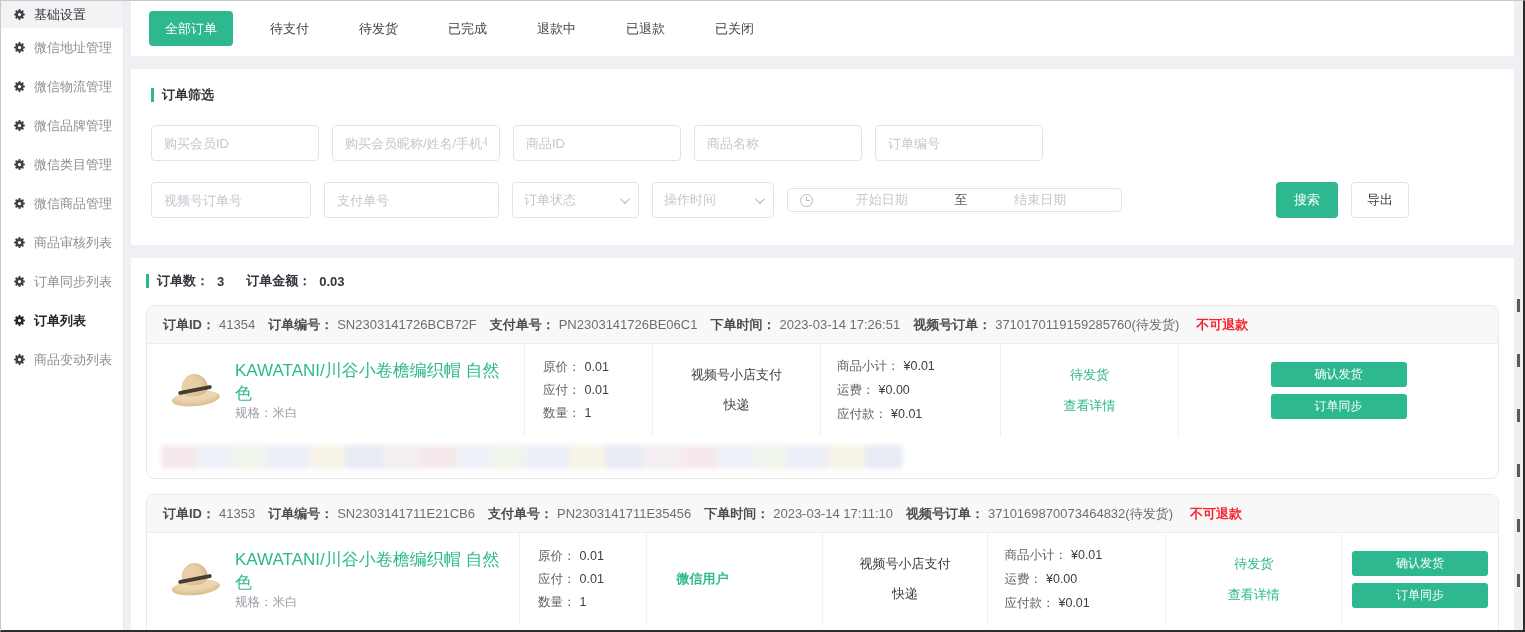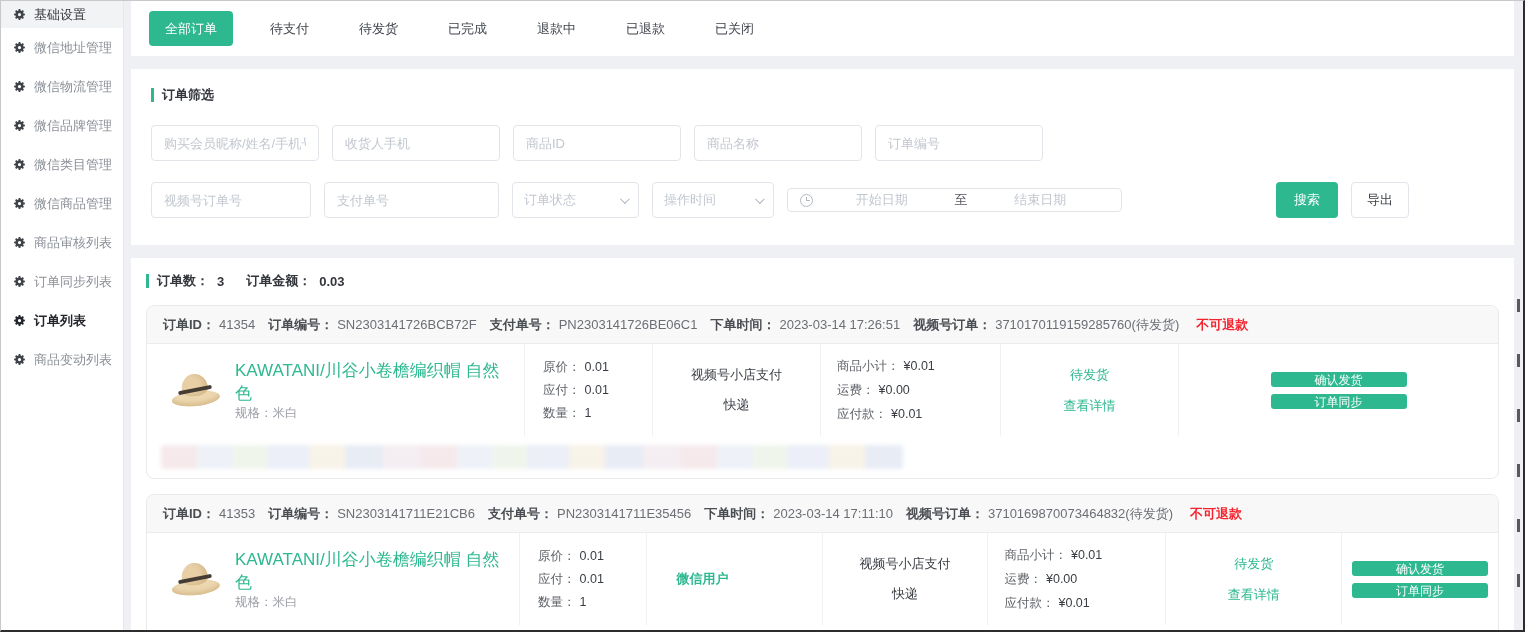--- a/index.html
+++ b/index.html
@@ -83,21 +83,21 @@
   .avatar-blk { width:13px; height:13px; background:#7b828c; filter:blur(1px); }
   .blk { background:#d6dbe1; filter:blur(2px); border-radius:2px; }
   .blk-name { width:48px; height:12px; }
   .blk-phone { width:64px; height:13px; }
   .phone-prefix { color:#6b6f75; font-size:13px; }
   .cell.payment { width:168px; align-items:center; gap:12px; color:var(--dark); font-size:13px; }
   .cell.amounts { width:180px; gap:7px; padding-left:16px; }
   .cell.status { width:178px; align-items:center; gap:13px; color:var(--teal); font-size:13px; }
   .status-link { cursor:pointer; }
   .cell.actions { flex:1; align-items:center; gap:7px; border-right:none; }
-  .action-btn { width:136px; height:15px; background:var(--teal); color:#fff; border:none;
+  .action-btn { width:136px; height:25px; background:var(--teal); color:#fff; border:none;
                 border-radius:3px; font-size:12px; cursor:pointer; font-family:"Liberation Sans",sans-serif; }
 
   .order-address { height:42px; display:flex; align-items:center; padding:0 14px; }
   .mosaic { width:742px; height:24px; border-radius:4px; filter:blur(2px);
             background:repeating-linear-gradient(90deg,#f6e9ec 0 36px,#eef2f8 36px 72px,#f0f5ec 72px 106px,
             #eceff8 106px 148px,#f8f3e9 148px 184px,#e8ecf5 184px 222px,#f4eef2 222px 260px); }
 
   
   .hat { width:48px; height:38px; position:relative; transform:rotate(-6deg); flex-shrink:0; }
   .hat-brim { position:absolute; left:0; bottom:3px; width:48px; height:15px; background:#ecd7b0;
@@ -209,22 +209,22 @@
       <div class="tab">已退款</div>
       <div class="tab">已关闭</div>
     </div>
 
     <div class="filter-card">
       <div class="sec-title">
         <span class="sec-bar"></span>
         <span>订单筛选</span>
       </div>
       <div class="f-row">
+        <input class="f-input w-std" placeholder="购买会员ID" style="">
         <input class="f-input w-std" placeholder="购买会员昵称/姓名/手机号" style="">
-        <input class="f-input w-std" placeholder="收货人手机" style="">
         <input class="f-input w-std" placeholder="商品ID" style="">
         <input class="f-input w-std" placeholder="商品名称" style="">
         <input class="f-input w-std" placeholder="订单编号" style="">
       </div>
       <div class="f-row">
         <input class="f-input w-a" placeholder="视频号订单号" style="">
         <input class="f-input w-b" placeholder="支付单号" style="">
         <div class="f-select sel-1">
           <span>订单状态</span>
           <span class="caret"></span>

